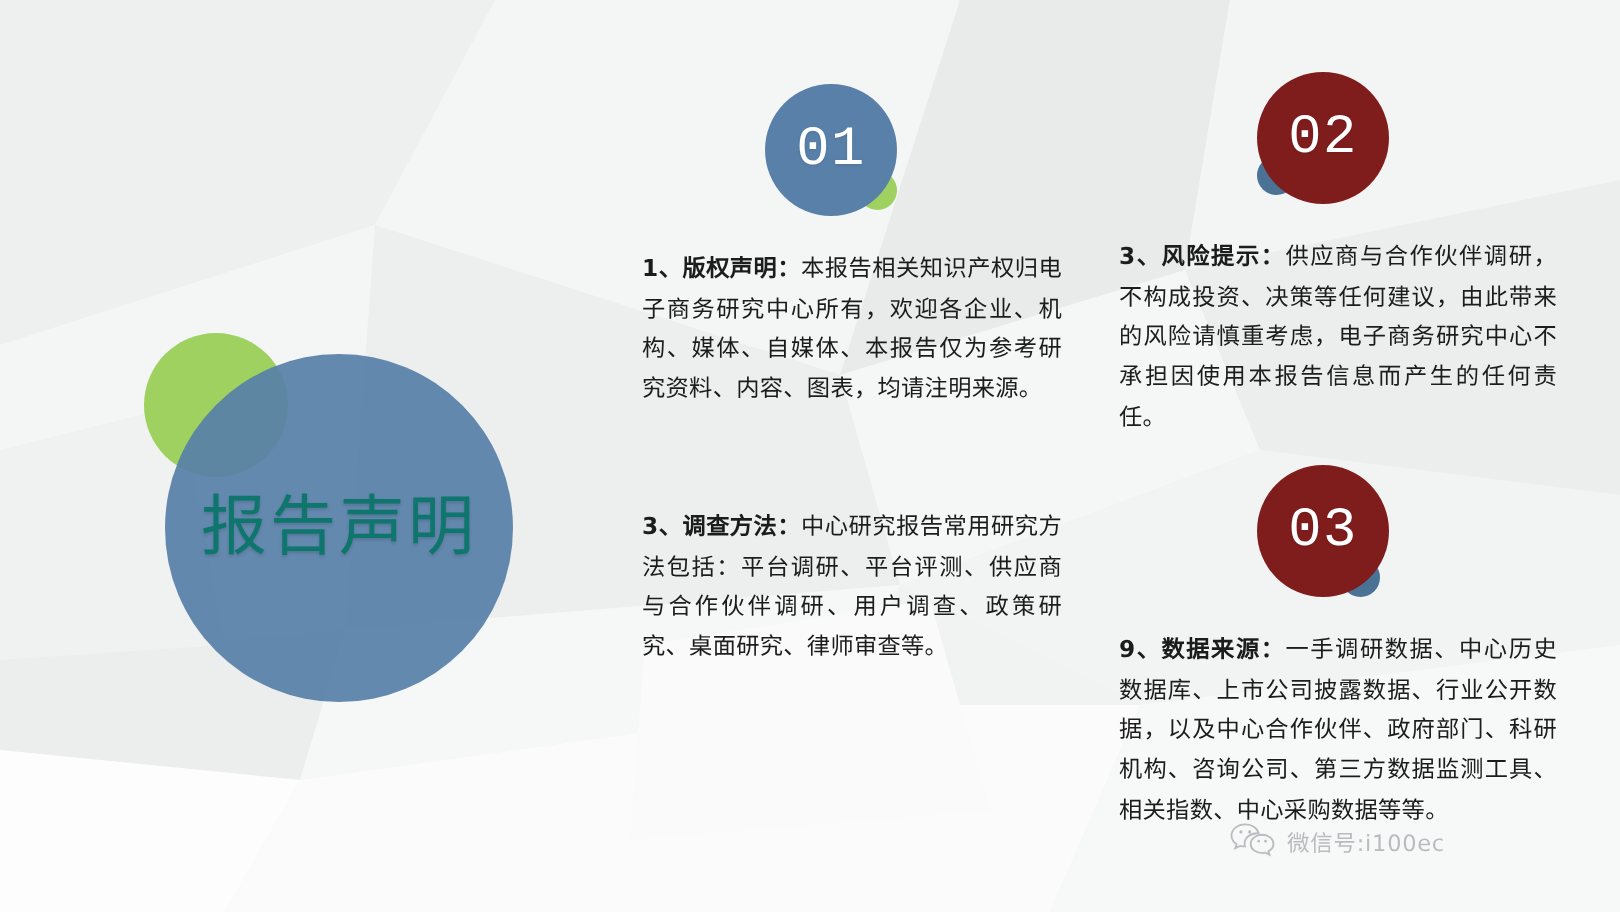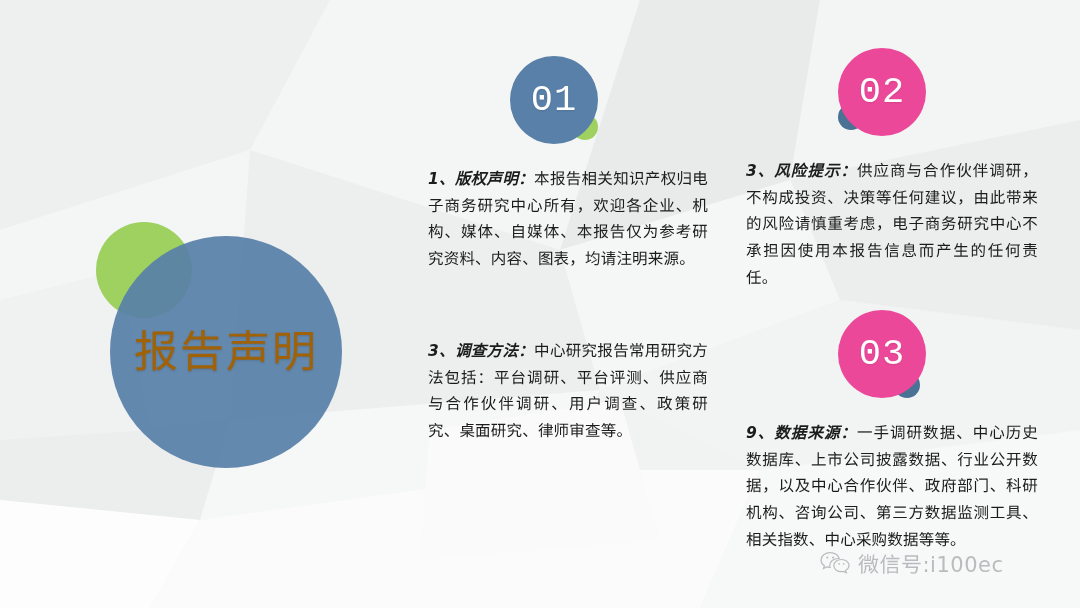--- a/index.html
+++ b/index.html
@@ -57,21 +57,21 @@
   }
   .hero-title {
     position: absolute;
     left: 14px;
     top: 14px;
     width: 232px;
     height: 232px;
     display: flex;
     align-items: center;
     justify-content: center;
-    color: #a16207;
+    color: #0f766e;
     font-size: 44px;
     font-weight: 400;
     letter-spacing: 2px;
     line-height: 1;
     white-space: nowrap;
     text-shadow: 0 1px 2px rgba(40,60,85,0.25);
   }
 
   
   .item {
@@ -95,21 +95,21 @@
     color: #ffffff;
     font-size: 37px;
     font-weight: 400;
     letter-spacing: 1px;
     line-height: 1;
     z-index: 2;
     text-shadow: 0 1px 2px rgba(0,0,0,0.10);
     font-family: Liberation Mono, monospace;
   }
   .badge.blue { background: #5880a8; }
-  .badge.green { background: #ec4899; text-align: center; }
+  .badge.green { background: #7f1d1d; text-align: center; }
 
   .dot {
     position: absolute;
     width: 26px;
     height: 26px;
     border-radius: 50%;
     z-index: 1;
   }
   .dot.green { background: #9ed15f; }
   .dot.blue  { background: #4a7295; }
@@ -122,21 +122,20 @@
     margin-top: 22px;
     width: 280px;
     color: #1c1c1c;
     font-size: 15.5px;
     line-height: 1.72;
     letter-spacing: 0.2px;
     text-align: justify;
   }
   .body-text .lead {
     font-weight: bold;
-    font-style: italic;
   }
 
   
   #item-01 { left: 428px; top: 56px; }
   #item-02 { left: 746px; top: 48px; }
   #item-03 { left: 428px; top: 316px; }
   #item-04 { left: 746px; top: 310px; }
 
   #item-01 .badge-wrap,
   #item-03 .badge-wrap { margin-left: 82px; }
@@ -148,21 +147,21 @@
 
   
   #watermark {
     position: absolute;
     left: 820px;
     top: 548px;
     display: flex;
     align-items: center;
     gap: 8px;
     color: #b9bcbe;
-    font-size: 21px;
+    font-size: 15px;
     letter-spacing: 0.5px;
     user-select: none;
   }
   #watermark .wm-text {
     font-family: "DejaVu Sans", "Liberation Sans", sans-serif;
   }
 </style>
 </head>
 <body>
 

